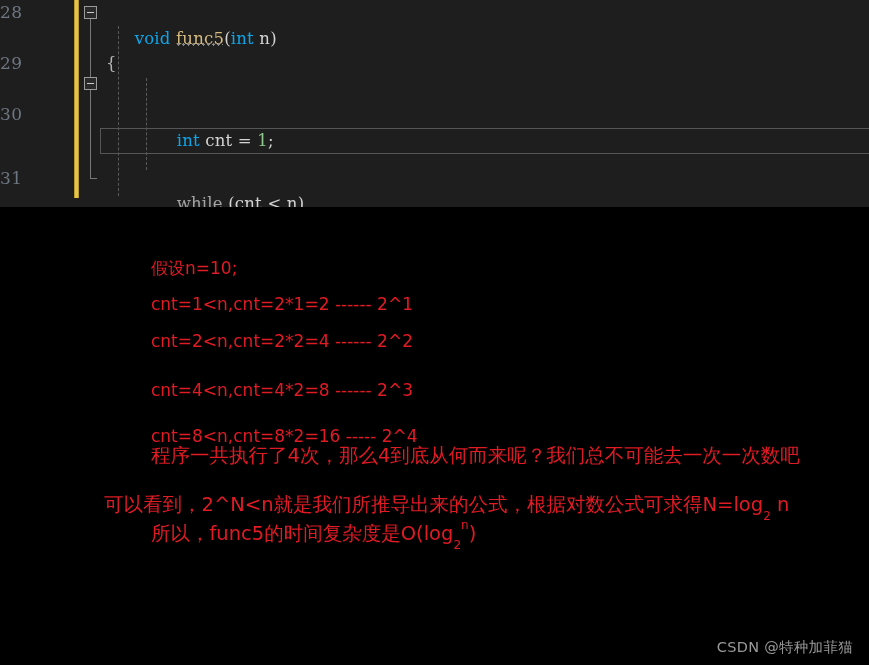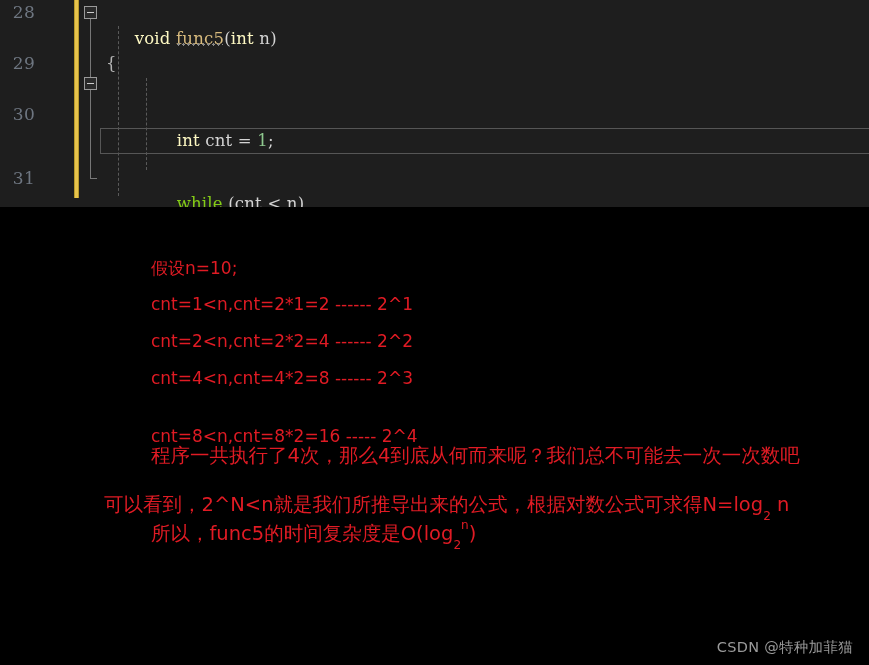--- a/index.html
+++ b/index.html
@@ -31,21 +31,21 @@
     height: 25.6px;
     line-height: 25.6px;
     white-space: pre;
   }
 
   .gutter-num {
     position: absolute;
     left: 0;
     top: 0;
     width: 48px;
-    text-align: center;
+    text-align: left;
     color: #6e7681;
     font-family: "DejaVu Serif", serif;
     font-size: 17px;
     letter-spacing: 0.5px;
   }
 
   
   .change-bar {
     position: absolute;
     left: 74px;
@@ -106,22 +106,22 @@
   .code-text {
     position: absolute;
     left: 100px;
     top: 0;
     font-family: "DejaVu Serif", serif;
     font-size: 16.5px;
     color: #d4d4d4;
     letter-spacing: 0.2px;
   }
 
-  .kw      { color: #fef9c3; }  
-  .kw-ctl  { color: #84cc16; }  
+  .kw      { color: #0ea5e9; }  
+  .kw-ctl  { color: #a3a3a3; }  
   .fn      { color: #d7ba7d; }  
   .num     { color: #8fc98f; }  
   .punct   { color: #d4d4d4; }
   .ident   { color: #d4d4d4; }
   .brace   { color: #b4b4b4; }
 
   
   .squiggle {
     position: relative;
   }
@@ -252,21 +252,21 @@
 </div>
 
 <div id="notes">
 
   <div class="note note-small" style="top:50px;">假设n=10;</div>
 
   <div class="note note-small" style="top:87px;">cnt=1&lt;n,cnt=2*1=2 ------  2^1</div>
 
   <div class="note note-small" style="top:124px;">cnt=2&lt;n,cnt=2*2=4 ------  2^2</div>
 
-  <div class="note note-small" style="top:161px;text-align:center;">cnt=4&lt;n,cnt=4*2=8 ------ 2^3</div>
+  <div class="note note-small" style="top:173px;text-align:center;">cnt=4&lt;n,cnt=4*2=8 ------ 2^3</div>
 
   <div class="note note-small" style="top:197px;margin-top:22px;">cnt=8&lt;n,cnt=8*2=16 ----- 2^4</div>
 
   <div class="note note-wide" style="left:151px; top:235px;">程序一共执行了4次，那么4到底从何而来呢？我们总不可能去一次一次数吧</div>
 
   <div class="note note-wide" style="left:104px; top:284px;">
     <span>可以看到，2^N&lt;n就是我们所推导出来的公式，根据对数公式可求得N=log</span><span class="sub">2</span><span> n</span>
   </div>
 
   <div class="note note-wide" style="left:151px; top:313px;">

